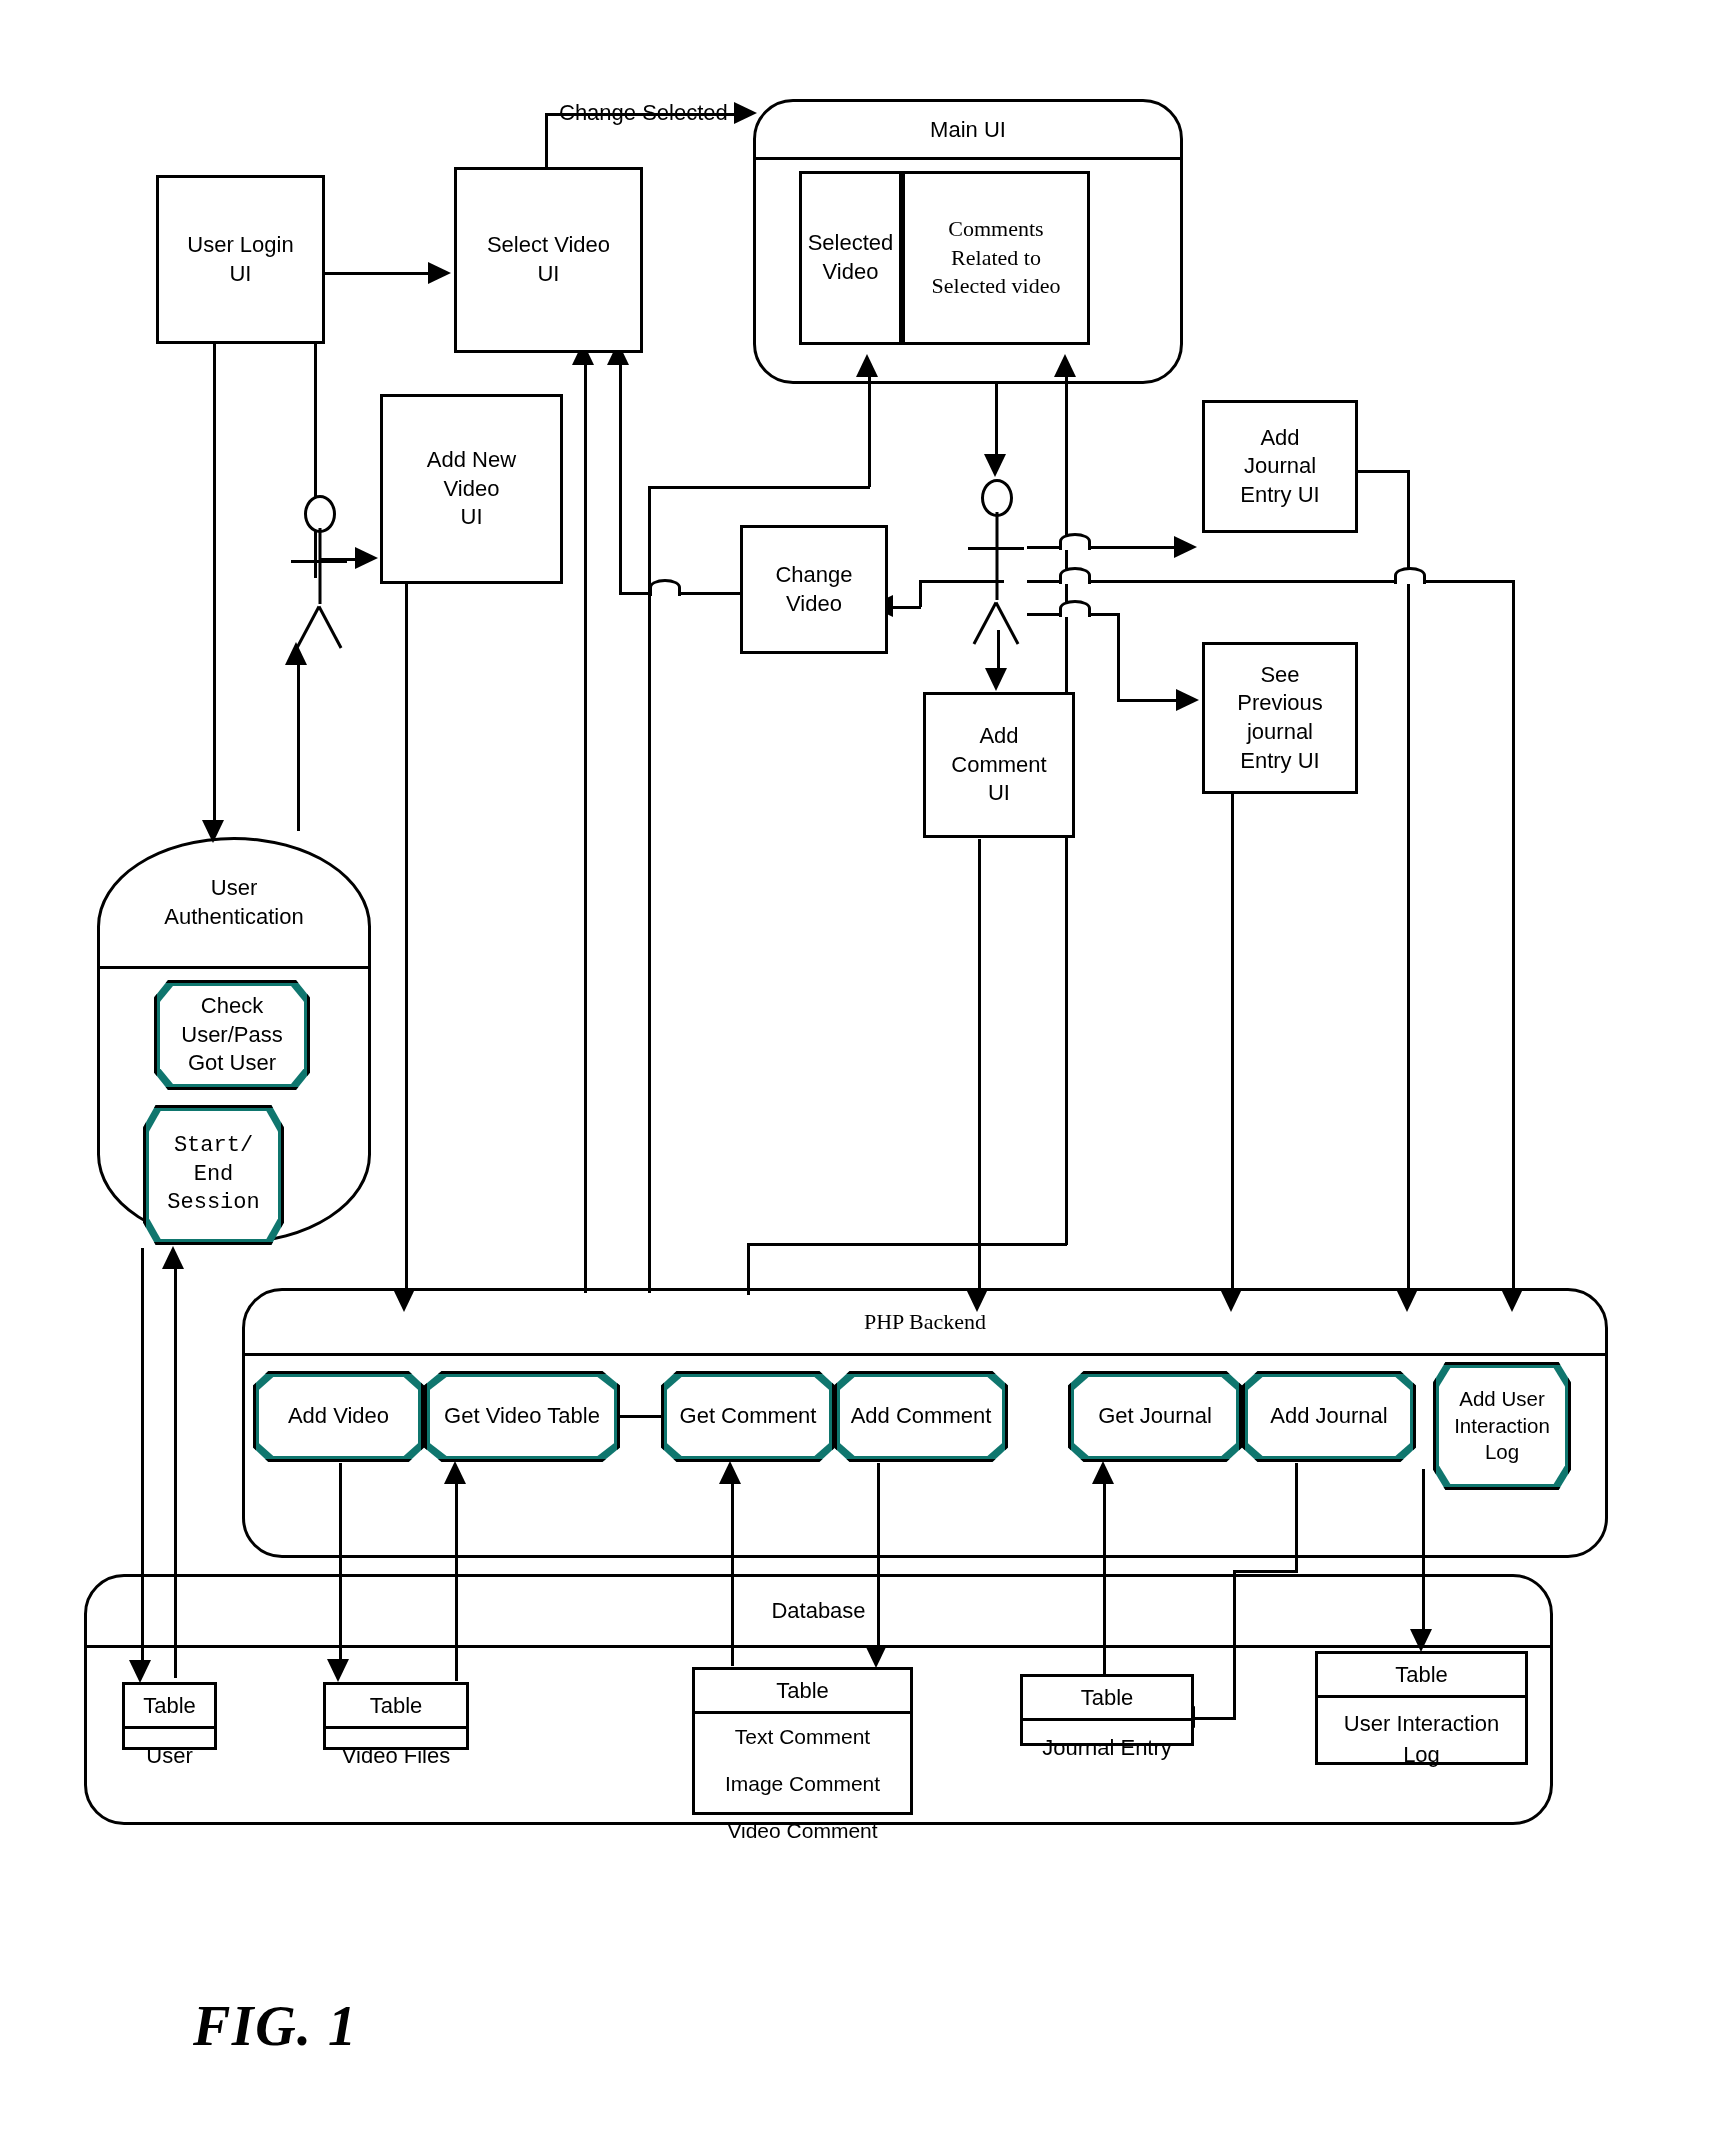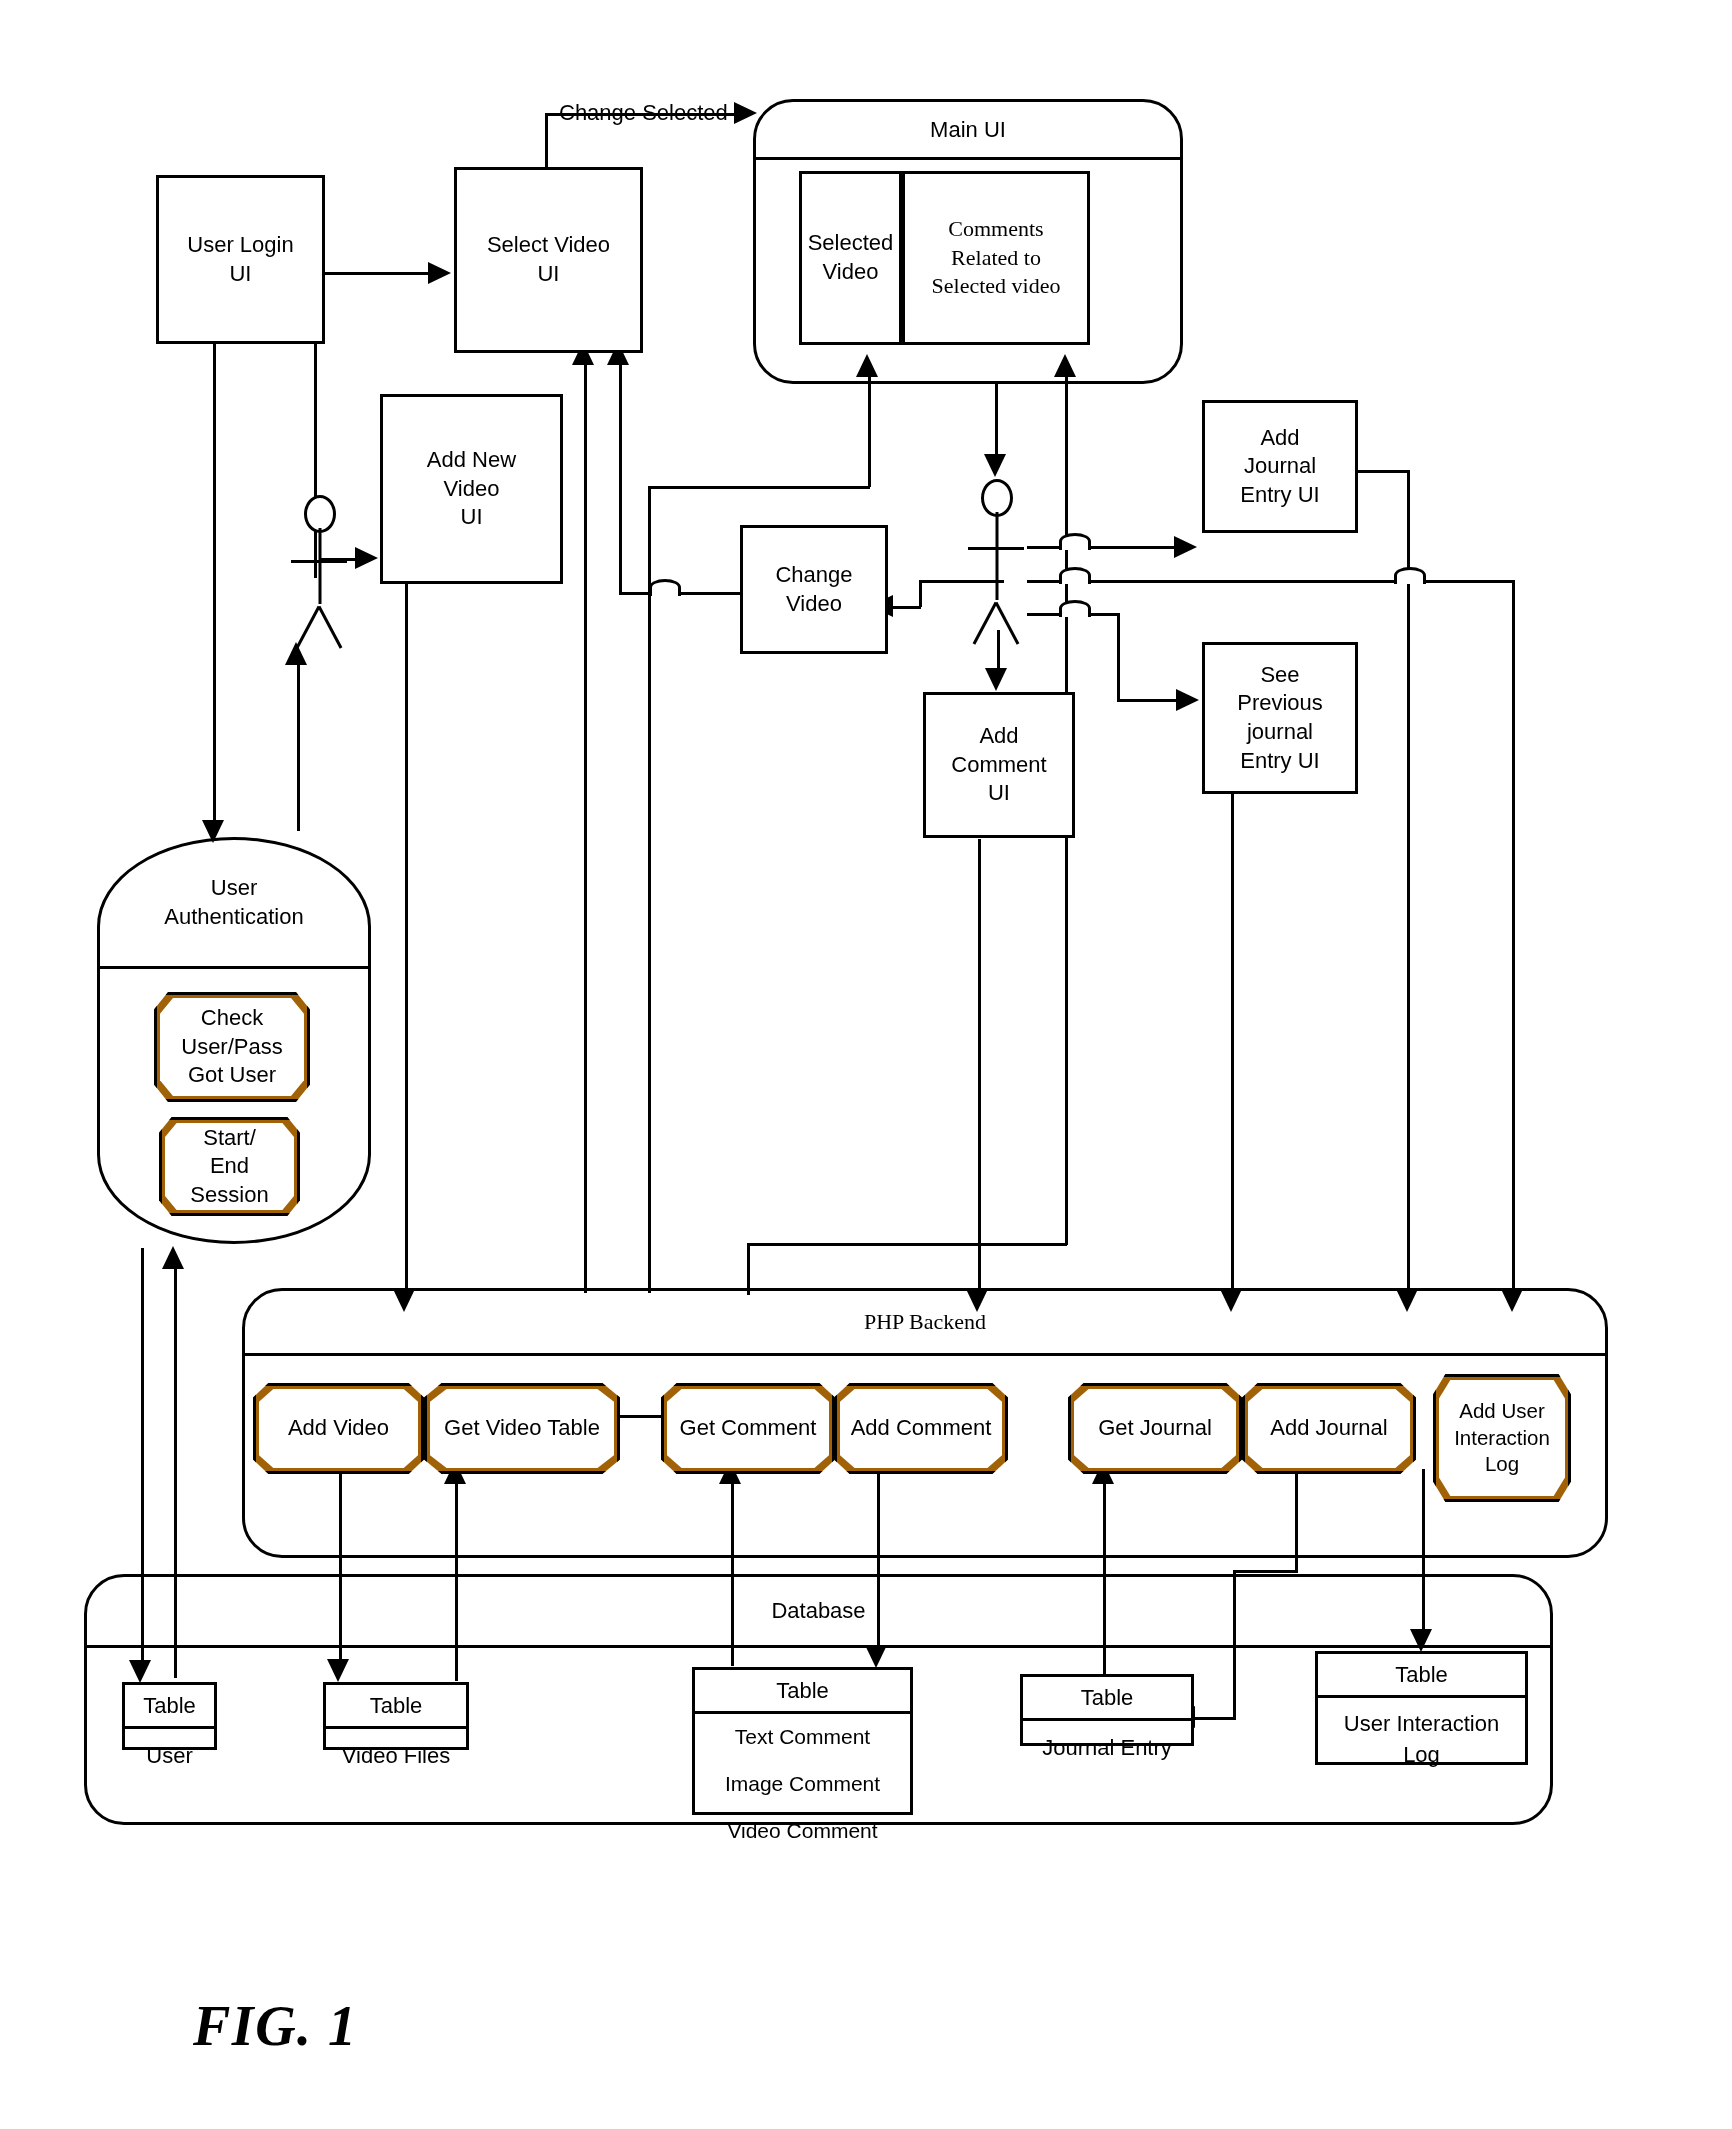--- a/index.html
+++ b/index.html
@@ -41,29 +41,28 @@
     border-bottom:3px solid #000;
   }
   .container .ctitle{
     position:absolute;left:0;right:0;top:0;
     text-align:center;font-size:22px;
     display:flex;align-items:center;justify-content:center;
   }
   
   .oct{
     position:absolute;
-    background:#a16207;
+    background:#0f766e;
     border:3px solid #000;
     box-sizing:border-box;
     display:flex;align-items:center;justify-content:center;
     text-align:center;font-size:22px;line-height:1.3;
     white-space:pre-line;
     clip-path:polygon(9% 0,91% 0,100% 16%,100% 84%,91% 100%,9% 100%,0 84%,0 16%);
     z-index:30;
-    margin-top:12px;
   }
   .oct-in{
     position:absolute;inset:3px;background:#fff;
     clip-path:polygon(9% 0,91% 0,100% 16%,100% 84%,91% 100%,9% 100%,0 84%,0 16%);
     display:flex;align-items:center;justify-content:center;
     text-align:center;white-space:pre-line;
   }
   
   .tbl{
     position:absolute;border:3px solid #000;background:#fff;
@@ -256,21 +255,21 @@
   </div>
   <div class="label" style="left:97px;top:874px;width:274px;">User
 Authentication</div>
 
   <div class="oct" style="left:154px;top:980px;width:156px;height:110px;">
     <div class="oct-in">Check
 User/Pass
 Got User</div>
   </div>
 
-  <div class="oct" style="left:159px;top:1105px;width:141px;height:99px;">
+  <div class="oct" style="left:143px;top:1105px;width:141px;height:140px;font-family:Liberation Mono, monospace;">
     <div class="oct-in">Start/
 End
 Session</div>
   </div>
 
   <div class="ar down" style="left:202px;top:820px;"></div>
 
   <div class="v" style="left:141px;top:1248px;height:415px;"></div>
   <div class="ar down" style="left:129px;top:1660px;"></div>
 

